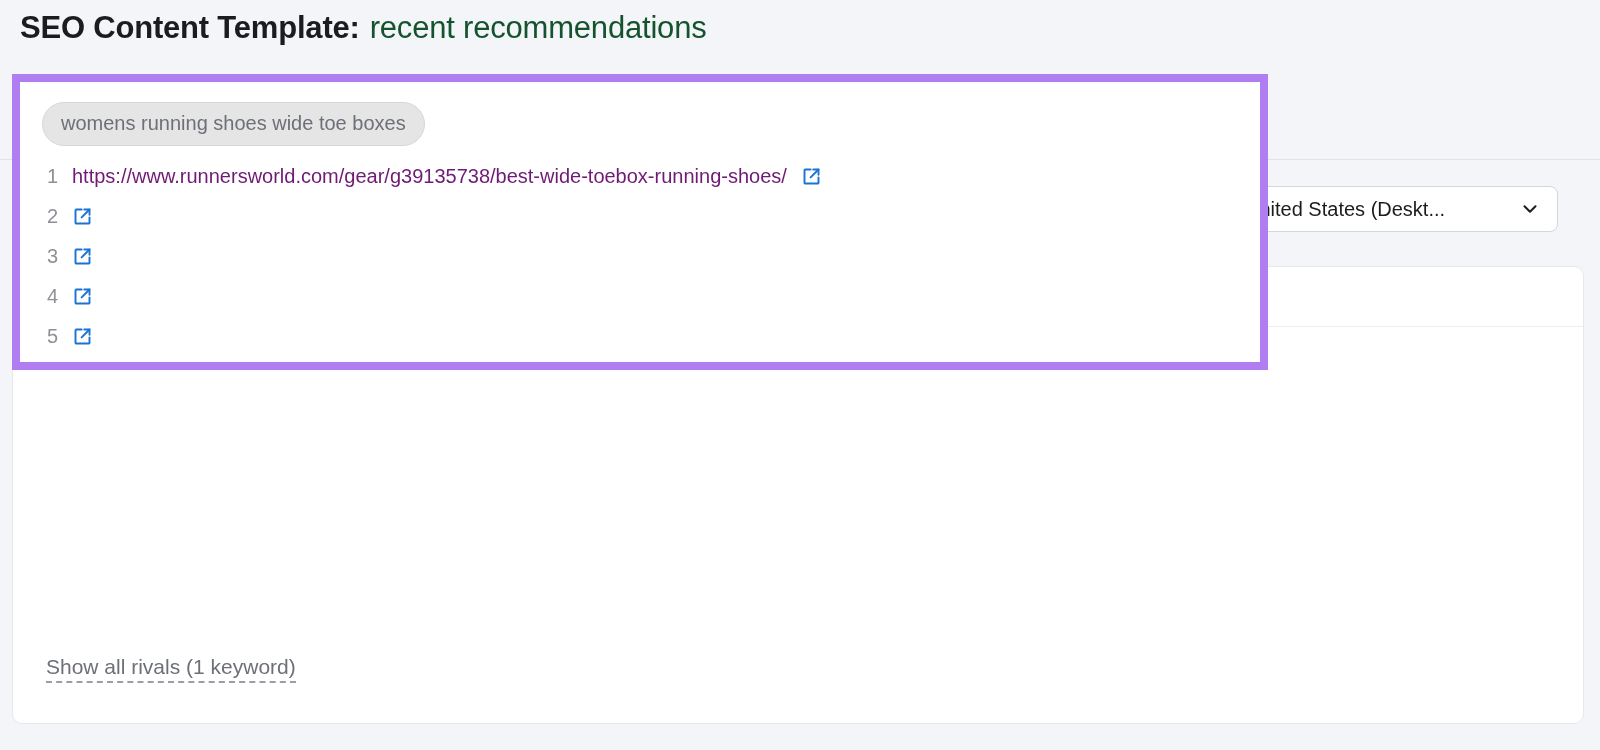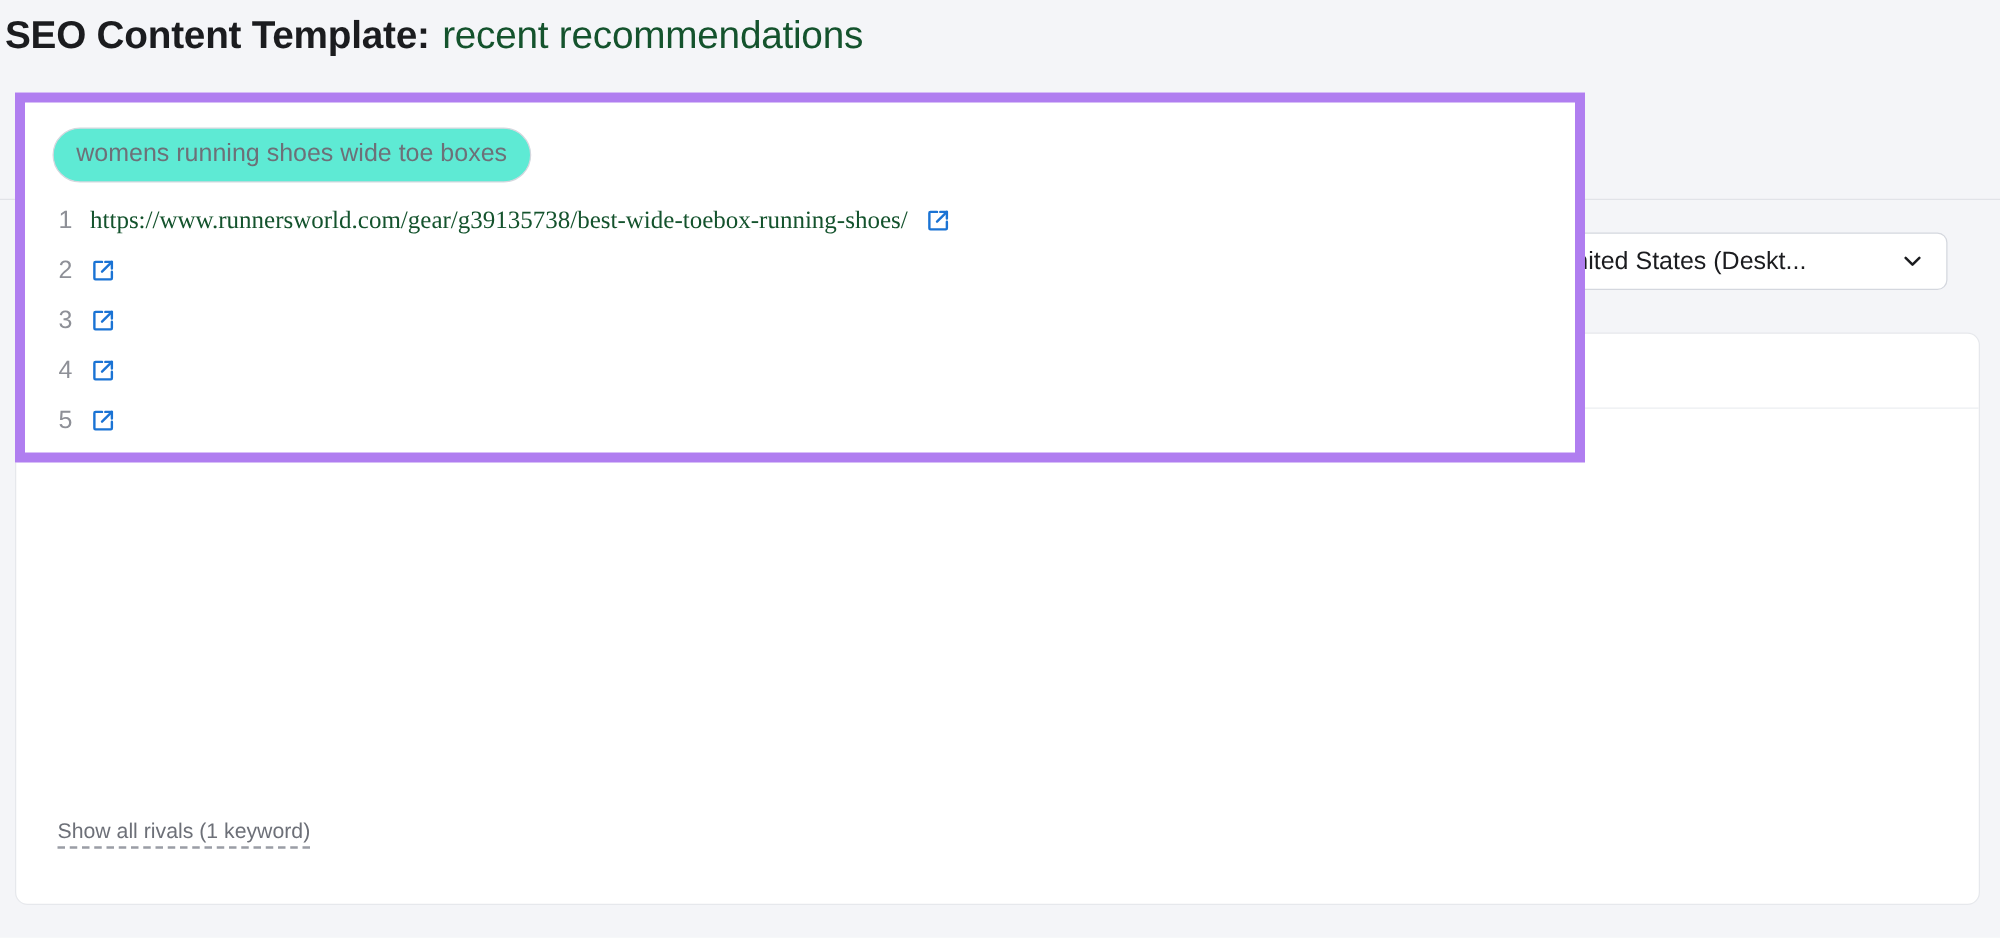--- a/index.html
+++ b/index.html
@@ -7,21 +7,21 @@
     margin: 0; padding: 0;
     width: 1600px; height: 750px;
     background: #f4f5f8;
     font-family: "Liberation Sans", sans-serif;
     -webkit-font-smoothing: antialiased;
   }
   .page { position: relative; width: 1600px; height: 750px; overflow: hidden; }
 
   
   .title-row {
-    position: absolute; left: 4px; top: 10px;
+    position: absolute; left: 20px; top: 10px;
     display: flex; align-items: flex-end; gap: 10px;
     white-space: nowrap;
   }
   .title-main {
     font-size: 31px; font-weight: 700; color: #1b1c1f; letter-spacing: -0.2px;
   }
   .title-sub {
     font-size: 31px; font-weight: 400; color: #14532d; letter-spacing: -0.2px;
   }
 
@@ -93,37 +93,37 @@
   .card-head-text { font-size: 23px; font-weight: 700; color: #1b1c1f; }
   .rivals-box {
     position: absolute; left: 12px; top: 74px;
     width: 1256px; height: 296px;
     border: 8px solid #b07ef0; background: #ffffff;
   }
   .chip {
     display: inline-block; margin: 20px 0 0 22px;
     border: 1px solid #d4d7de; border-radius: 22px;
     padding: 9px 18px 10px 18px;
-    font-size: 20px; color: #6d7078; background: #5eead4;
+    font-size: 20px; color: #6d7078; background: #e5e5e5;
     white-space: nowrap;
   }
   .rivals-list { margin: 10px 0 0 0; padding: 0; list-style: none; }
   .rival-row {
     display: flex; align-items: center; gap: 14px;
     padding: 0 0 0 24px; height: 40px;
     font-size: 20px; color: #1b1c1f; white-space: nowrap;
   }
   .rival-num { color: #8e9097; width: 14px; text-align: right; font-size: 20px; }
-  .rival-url { color: #14532d; font-family: Liberation Serif, serif; }
+  .rival-url { color: #701a75; }
   .ext-link { display: inline-flex; align-items: center; cursor: pointer; }
 
   
   .show-all {
     position: absolute; left: 46px; top: 655px;
-    font-size: 17px; color: #6d7078; cursor: pointer;
+    font-size: 21px; color: #6d7078; cursor: pointer;
     border-bottom: 2px dashed #9a9da5; padding-bottom: 2px;
     display: inline-block;
   }
 </style>
 </head>
 <body>
 
 <div class="page">
 
   <div class="title-row">

